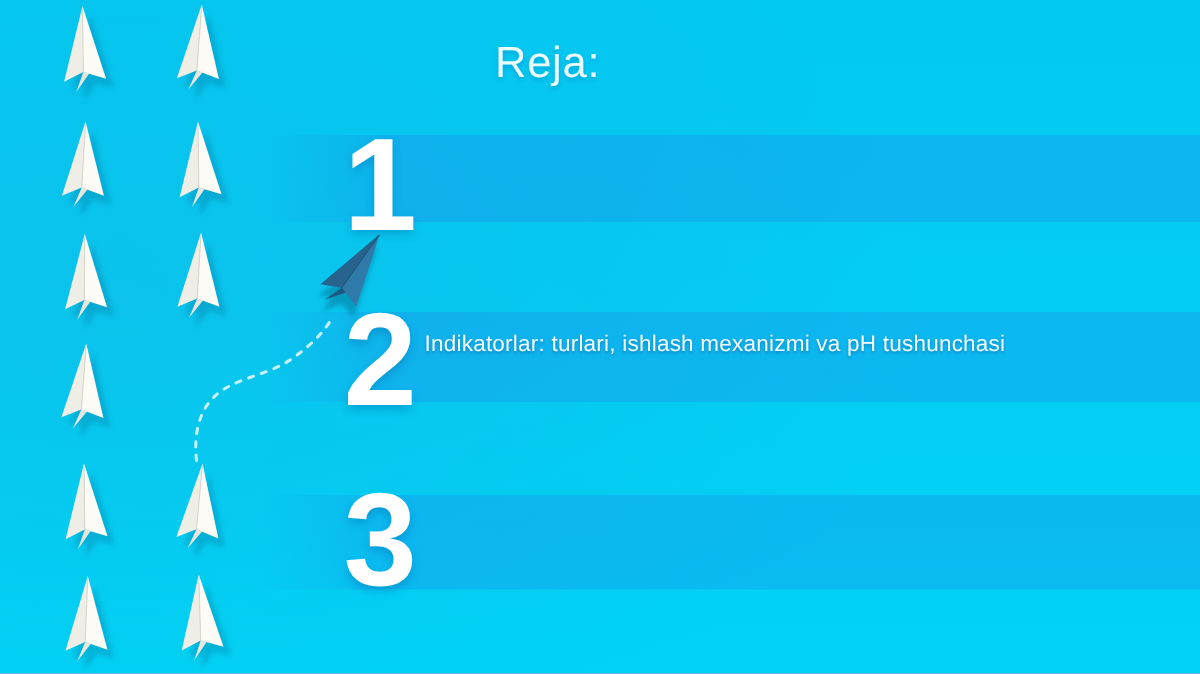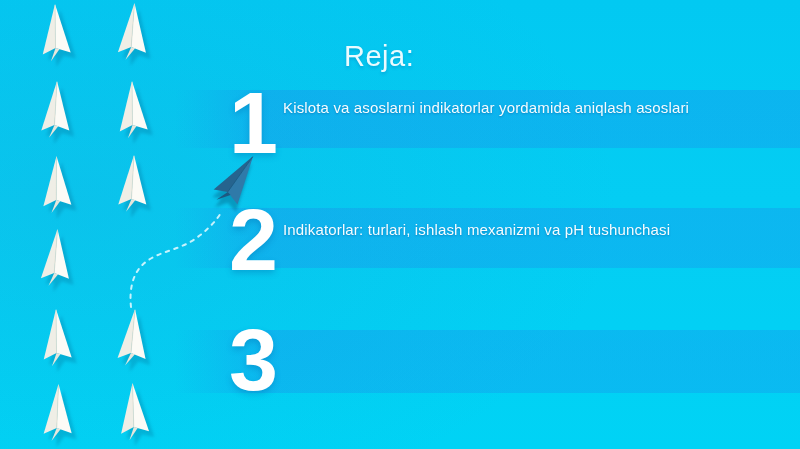--- a/index.html
+++ b/index.html
@@ -17,21 +17,21 @@
     background:linear-gradient(to right,
       rgba(45,95,228,0) 175px,
       rgba(45,95,228,0.20) 265px,
       rgba(45,95,228,0.20) 100%);
   }
   .band-1{top:90px;height:58px;}
   .band-2{top:208px;height:60px;}
   .band-3{top:330px;height:63px;}
   .decor-layer{position:absolute;left:0;top:0;width:800px;height:449px;}
   .slide-title{
-    position:absolute;left:328px;top:24px;margin:16px;
+    position:absolute;left:328px;top:24px;margin:2px;
     font-size:29px;font-weight:400;color:#eafbff;
     letter-spacing:0.5px;
     text-shadow:0 2px 3px rgba(0,100,170,0.30);
   }
   .item-number{
     position:absolute;width:46px;text-align:center;
     font-size:88px;line-height:1;font-weight:700;color:#ffffff;
     text-shadow:0 3px 6px rgba(0,90,160,0.30);
   }
   .num-1{left:229px;top:79px;}
@@ -89,20 +89,19 @@
         <use href="#plane-white" xlink:href="#plane-white" transform="translate(111,307) rotate(4 22 31)"></use>
         <use href="#plane-white" xlink:href="#plane-white" transform="translate(36,382) rotate(1 22 31)"></use>
         <use href="#plane-white" xlink:href="#plane-white" transform="translate(112,381) rotate(-3 22 31)"></use>
         <use href="#plane-blue" xlink:href="#plane-blue" transform="translate(215,149) rotate(34 22 31)"></use>
       </g>
   </svg>
 
   <h1 class="slide-title">Reja:</h1>
 
   <div class="item-number num-1">1</div>
-  <div class="item-text txt-1">Kislota va asoslarni indikatorlar yordamida aniqlash asoslari</div>
 
   <div class="item-number num-2">2</div>
   <div class="item-text txt-2">Indikatorlar: turlari, ishlash mexanizmi va pH tushunchasi</div>
 
   <div class="item-number num-3">3</div>
 
 </div>
 
 </body></html>

